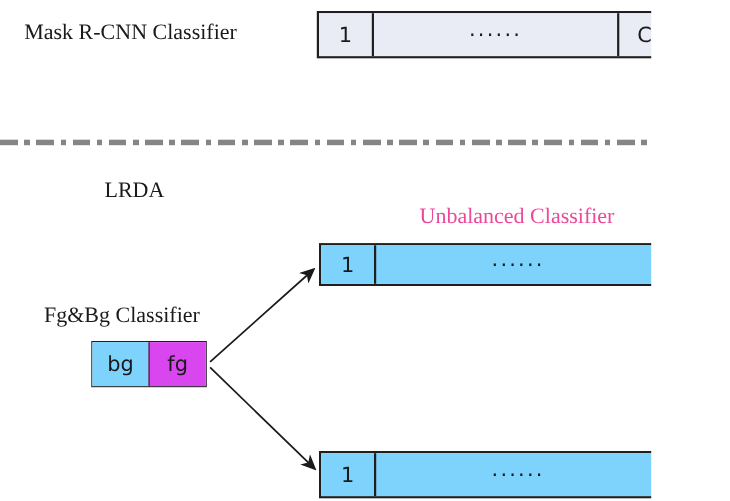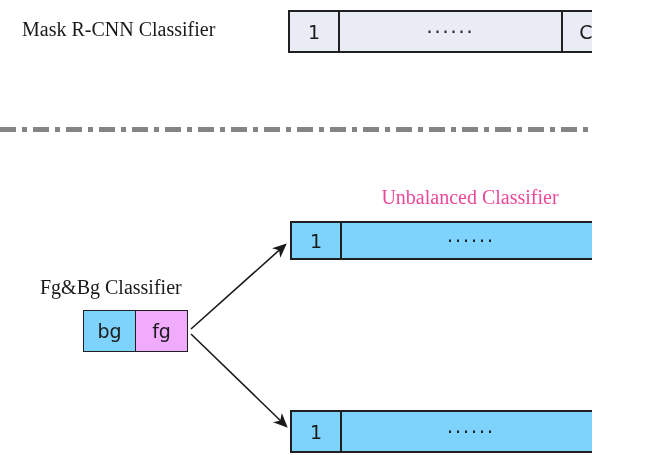--- a/index.html
+++ b/index.html
@@ -34,21 +34,21 @@
     display: flex;
     align-items: center;
     justify-content: center;
     font-family: "DejaVu Sans", sans-serif;
     font-size: 19px;
     color: #1a1a1a;
     background: #7dd3fc;
   }
   .cell + .cell { border-left: 2px solid #1f1f1f; }
   .cell.shaded-light { background: #e9ebf5; }
-  .cell.shaded-dark  { background: #f0abfc; }
+  .cell.shaded-dark  { background: #d946ef; }
   .cell.wide { flex: 1; letter-spacing: 2px; }
   .cell.narrow { width: 48px; flex: 0 0 auto; }
   .divider {
     position: absolute;
     left: 0;
     top: 127px;
     width: 664px;
     height: 5px;
     background: repeating-linear-gradient(
       to right,
@@ -81,20 +81,21 @@
 
   <div class="bar-box" style="left:288px; top:10px; width:367px; height:43px;">
     <div class="cell narrow shaded-light">1</div>
     <div class="cell wide shaded-light">······</div>
     <div class="cell narrow shaded-light">C</div>
     <div class="cell narrow" style="width:44px;">bg</div>
   </div>
 
   <div class="divider"></div>
 
+  <div class="serif-label" style="left:95px; top:162px;">LRDA</div>
 
   <div class="title-centered" style="left:290px; top:186px;">Unbalanced Classifier</div>
 
   <div class="bar-box" style="left:290px; top:221px; width:360px; height:39px;">
     <div class="cell narrow">1</div>
     <div class="cell wide">······</div>
     <div class="cell narrow">C</div>
   </div>
 
   <div class="serif-label" style="left:40px; top:276px;">Fg&amp;Bg Classifier</div>

